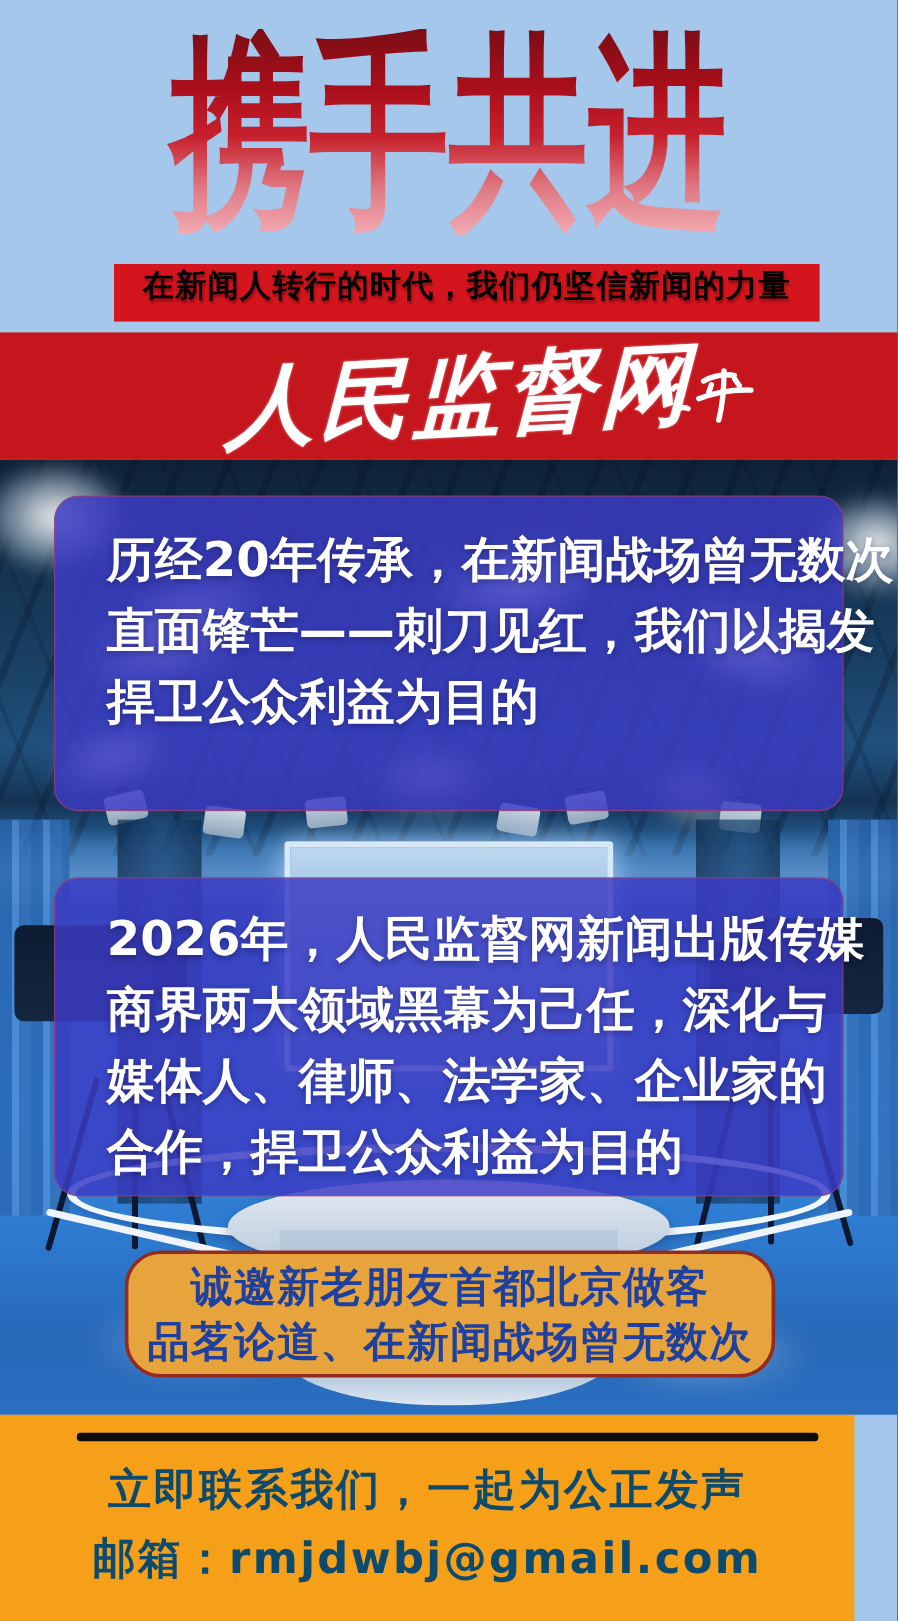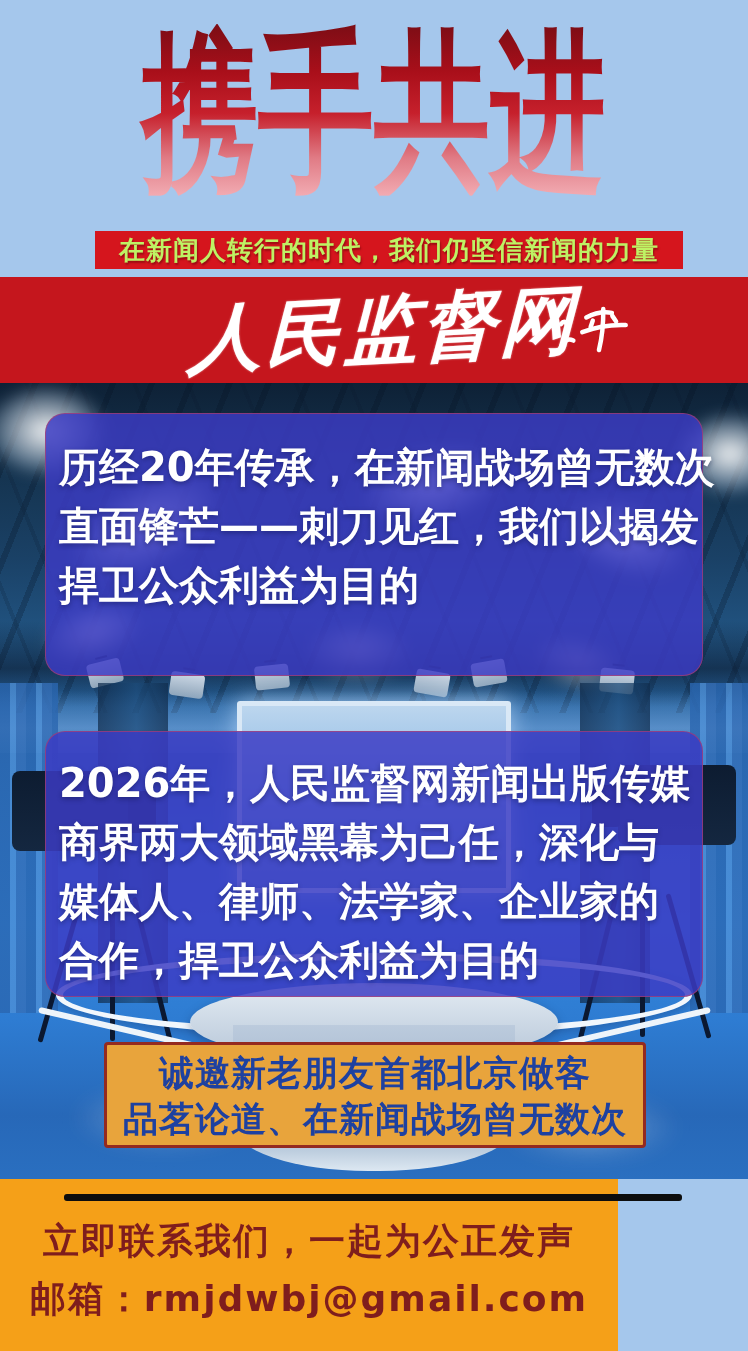--- a/index.html
+++ b/index.html
@@ -8,22 +8,22 @@
   #poster *{box-sizing:border-box;}
 
   
   .hero{position:absolute;top:0;left:0;width:748px;height:277px;background:#a5c7ec;}
   .hero-title{position:absolute;top:24px;left:0;width:100%;text-align:center;
     font-family:"DejaVu Serif","Liberation Serif",serif;font-weight:bold;
     font-size:116px;letter-spacing:0px;line-height:1.0;
     transform:scaleY(1.48);transform-origin:top center;
     background:linear-gradient(180deg,#7c0d15 0%,#a90f1a 28%,#c6202c 52%,#e07b85 78%,#f2abb2 100%);
     -webkit-background-clip:text;background-clip:text;color:transparent;}
-  .tagline{position:absolute;top:231px;left:95px;width:588px;height:38px;background:#d5151d;
-    color:#bef264;font-weight:bold;font-size:26px;line-height:38px;text-align:center;
+  .tagline{position:absolute;top:220px;left:95px;width:588px;height:48px;background:#d5151d;
+    color:#000000;font-weight:bold;font-size:26px;line-height:38px;text-align:center;
     letter-spacing:1px;text-shadow:1px 2px 2px rgba(70,0,0,.45);white-space:nowrap;}
 
   
   .brand{position:absolute;top:277px;left:0;width:748px;height:106px;background:#c5161d;}
   .brand-logo{position:absolute;left:188px;top:4px;color:#fff;
     font-family:"DejaVu Serif","Liberation Serif",serif;font-style:italic;font-weight:bold;
     font-size:74px;letter-spacing:4px;transform:rotate(-3deg) skewX(-4deg);
     text-shadow:0 0 2px rgba(255,255,255,.65);}
   .signature{position:absolute;left:552px;top:26px;transform:rotate(-8deg);}
 
@@ -61,33 +61,33 @@
   .podium-base{position:absolute;left:233px;top:642px;width:282px;height:146px;
     background:linear-gradient(180deg,#bccbdd,#93abc5 68%,#dde8f2);
     border-radius:0 0 48% 48%/0 0 46px 46px;}
   .floor-sheen{position:absolute;border-radius:50%;filter:blur(10px);
     background:radial-gradient(closest-side,rgba(255,255,255,.35),rgba(255,255,255,0) 75%);}
 
   
   .card{position:absolute;left:45px;width:658px;border-radius:20px;
     background:rgba(59,59,196,.84);border:1px solid rgba(205,60,85,.55);
     color:#ffffff;font-weight:bold;}
-  .card .ln{display:block;padding-left:13px;font-size:40px;line-height:59px;
+  .card .ln{display:block;padding-left:43px;font-size:40px;line-height:59px;
     letter-spacing:0px;white-space:nowrap;text-shadow:0 2px 5px rgba(10,15,60,.4);}
   .card1{top:413px;height:263px;padding-top:24px;}
   .card2{top:731px;height:266px;padding-top:22px;}
 
-  .invite{position:absolute;left:104px;top:1042px;width:542px;height:106px;border-radius:4px;
+  .invite{position:absolute;left:104px;top:1042px;width:542px;height:106px;border-radius:30px;
     background:#e8a43c;border:3px solid #942a20;color:#1e41a0;font-weight:bold;
     text-align:center;padding-top:5px;}
   .invite .ln{display:block;font-size:35px;line-height:46px;letter-spacing:1px;white-space:nowrap;}
 
   
-  .footer{position:absolute;top:1179px;left:0;width:618px;height:172px;background:#f5a018;
-    color:#7f1d1d;text-align:center;font-weight:bold;}
+  .footer{position:absolute;top:1179px;left:0;width:712px;height:172px;background:#f5a018;
+    color:#0c4a6e;text-align:center;font-weight:bold;}
   .rule{position:absolute;top:15px;left:64px;width:618px;height:7px;background:#0d0d0d;border-radius:3px;}
   .cta{position:absolute;top:38px;left:0;width:100%;font-size:36px;letter-spacing:2px;white-space:nowrap;}
   .email-line{position:absolute;top:96px;left:0;width:100%;font-size:36px;letter-spacing:2px;white-space:nowrap;text-align:center;}
 </style>
 </head>
 <body>
 
 <div id="poster">
 
   <div class="hero">

